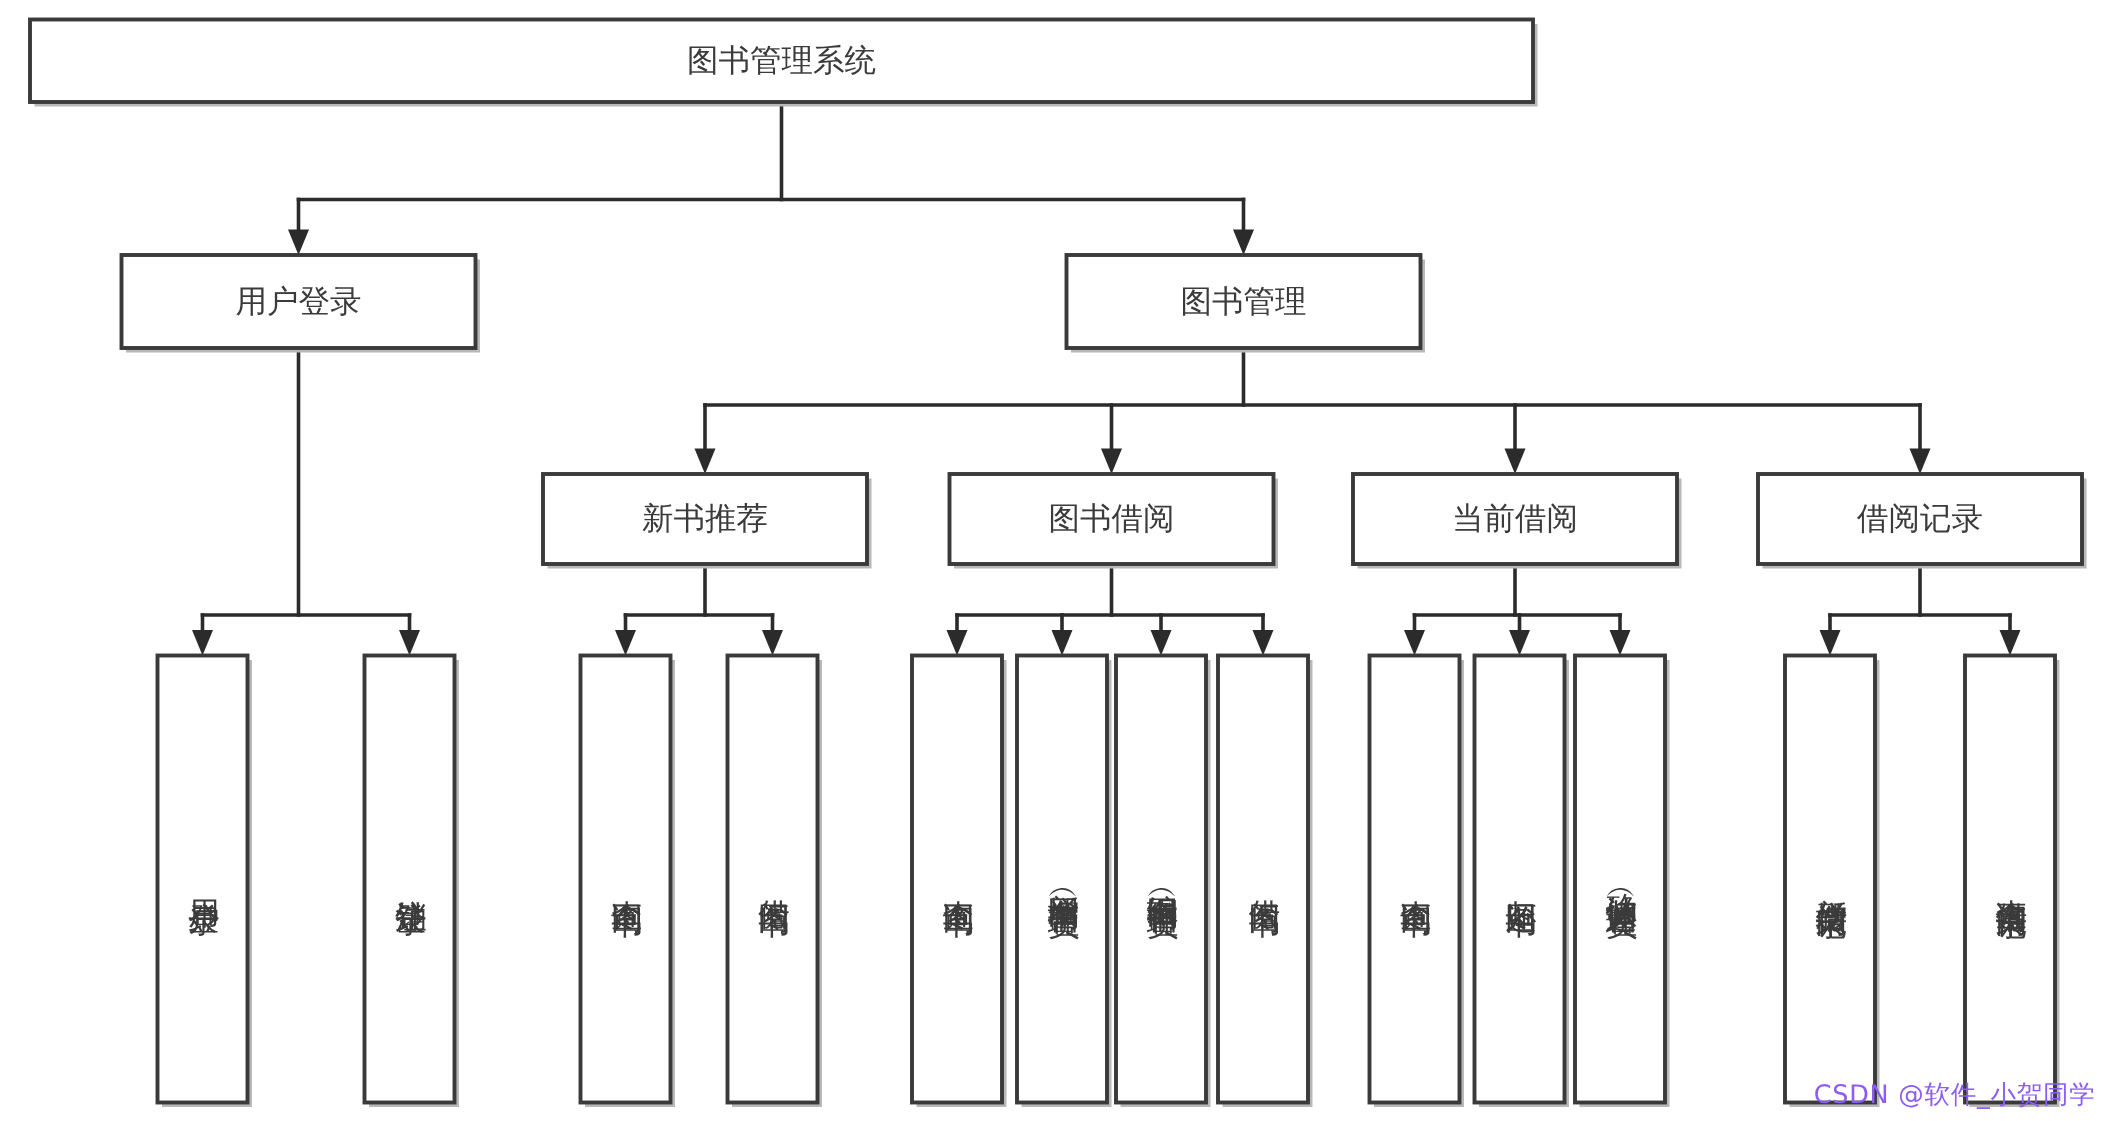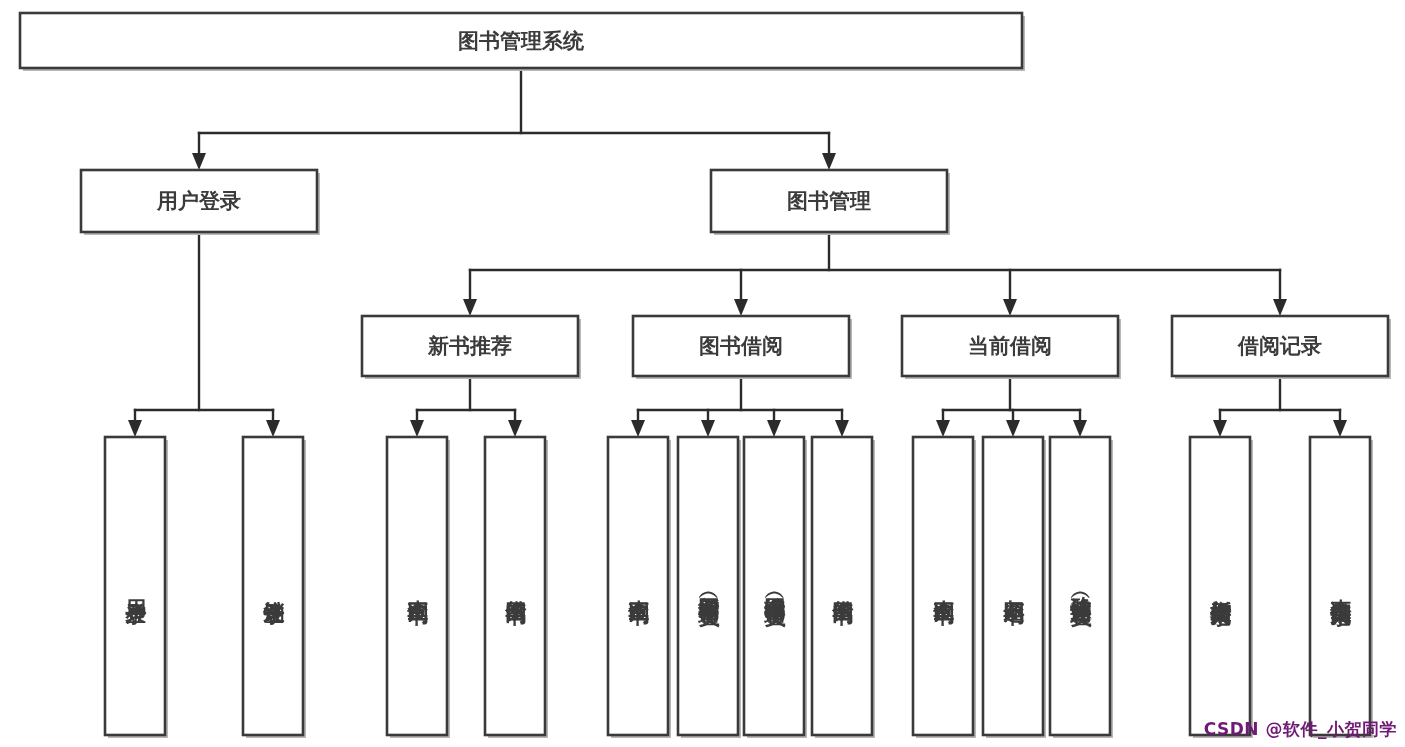--- a/index.html
+++ b/index.html
@@ -11,21 +11,20 @@
     width: 1405px;
     height: 747px;
     font-family: "DejaVu Sans", "Liberation Sans", sans-serif;
     overflow: hidden;
   }
   #diagram-root {
     position: relative;
     width: 1405px;
     height: 747px;
     background: #ffffff;
-    font-weight: bold;
   }
   svg#flow-svg {
     position: absolute;
     left: 0;
     top: 0;
     width: 1405px;
     height: 747px;
   }
   .node-box {
     fill: #ffffff;
@@ -70,21 +69,21 @@
     letter-spacing: 1.5px;
     white-space: nowrap;
     text-align: center;
   }
   .watermark {
     position: absolute;
     right: 8px;
     bottom: 6px;
     font-family: "DejaVu Sans", "Liberation Sans", sans-serif;
     font-size: 17px;
-    color: #701a75;
+    color: #8b5cf6;
     letter-spacing: 0.5px;
     white-space: nowrap;
   }
 </style>
 </head>
 <body>
 
 <div id="diagram-root">
 
   <svg id="flow-svg" viewBox="0 0 1405 747">

